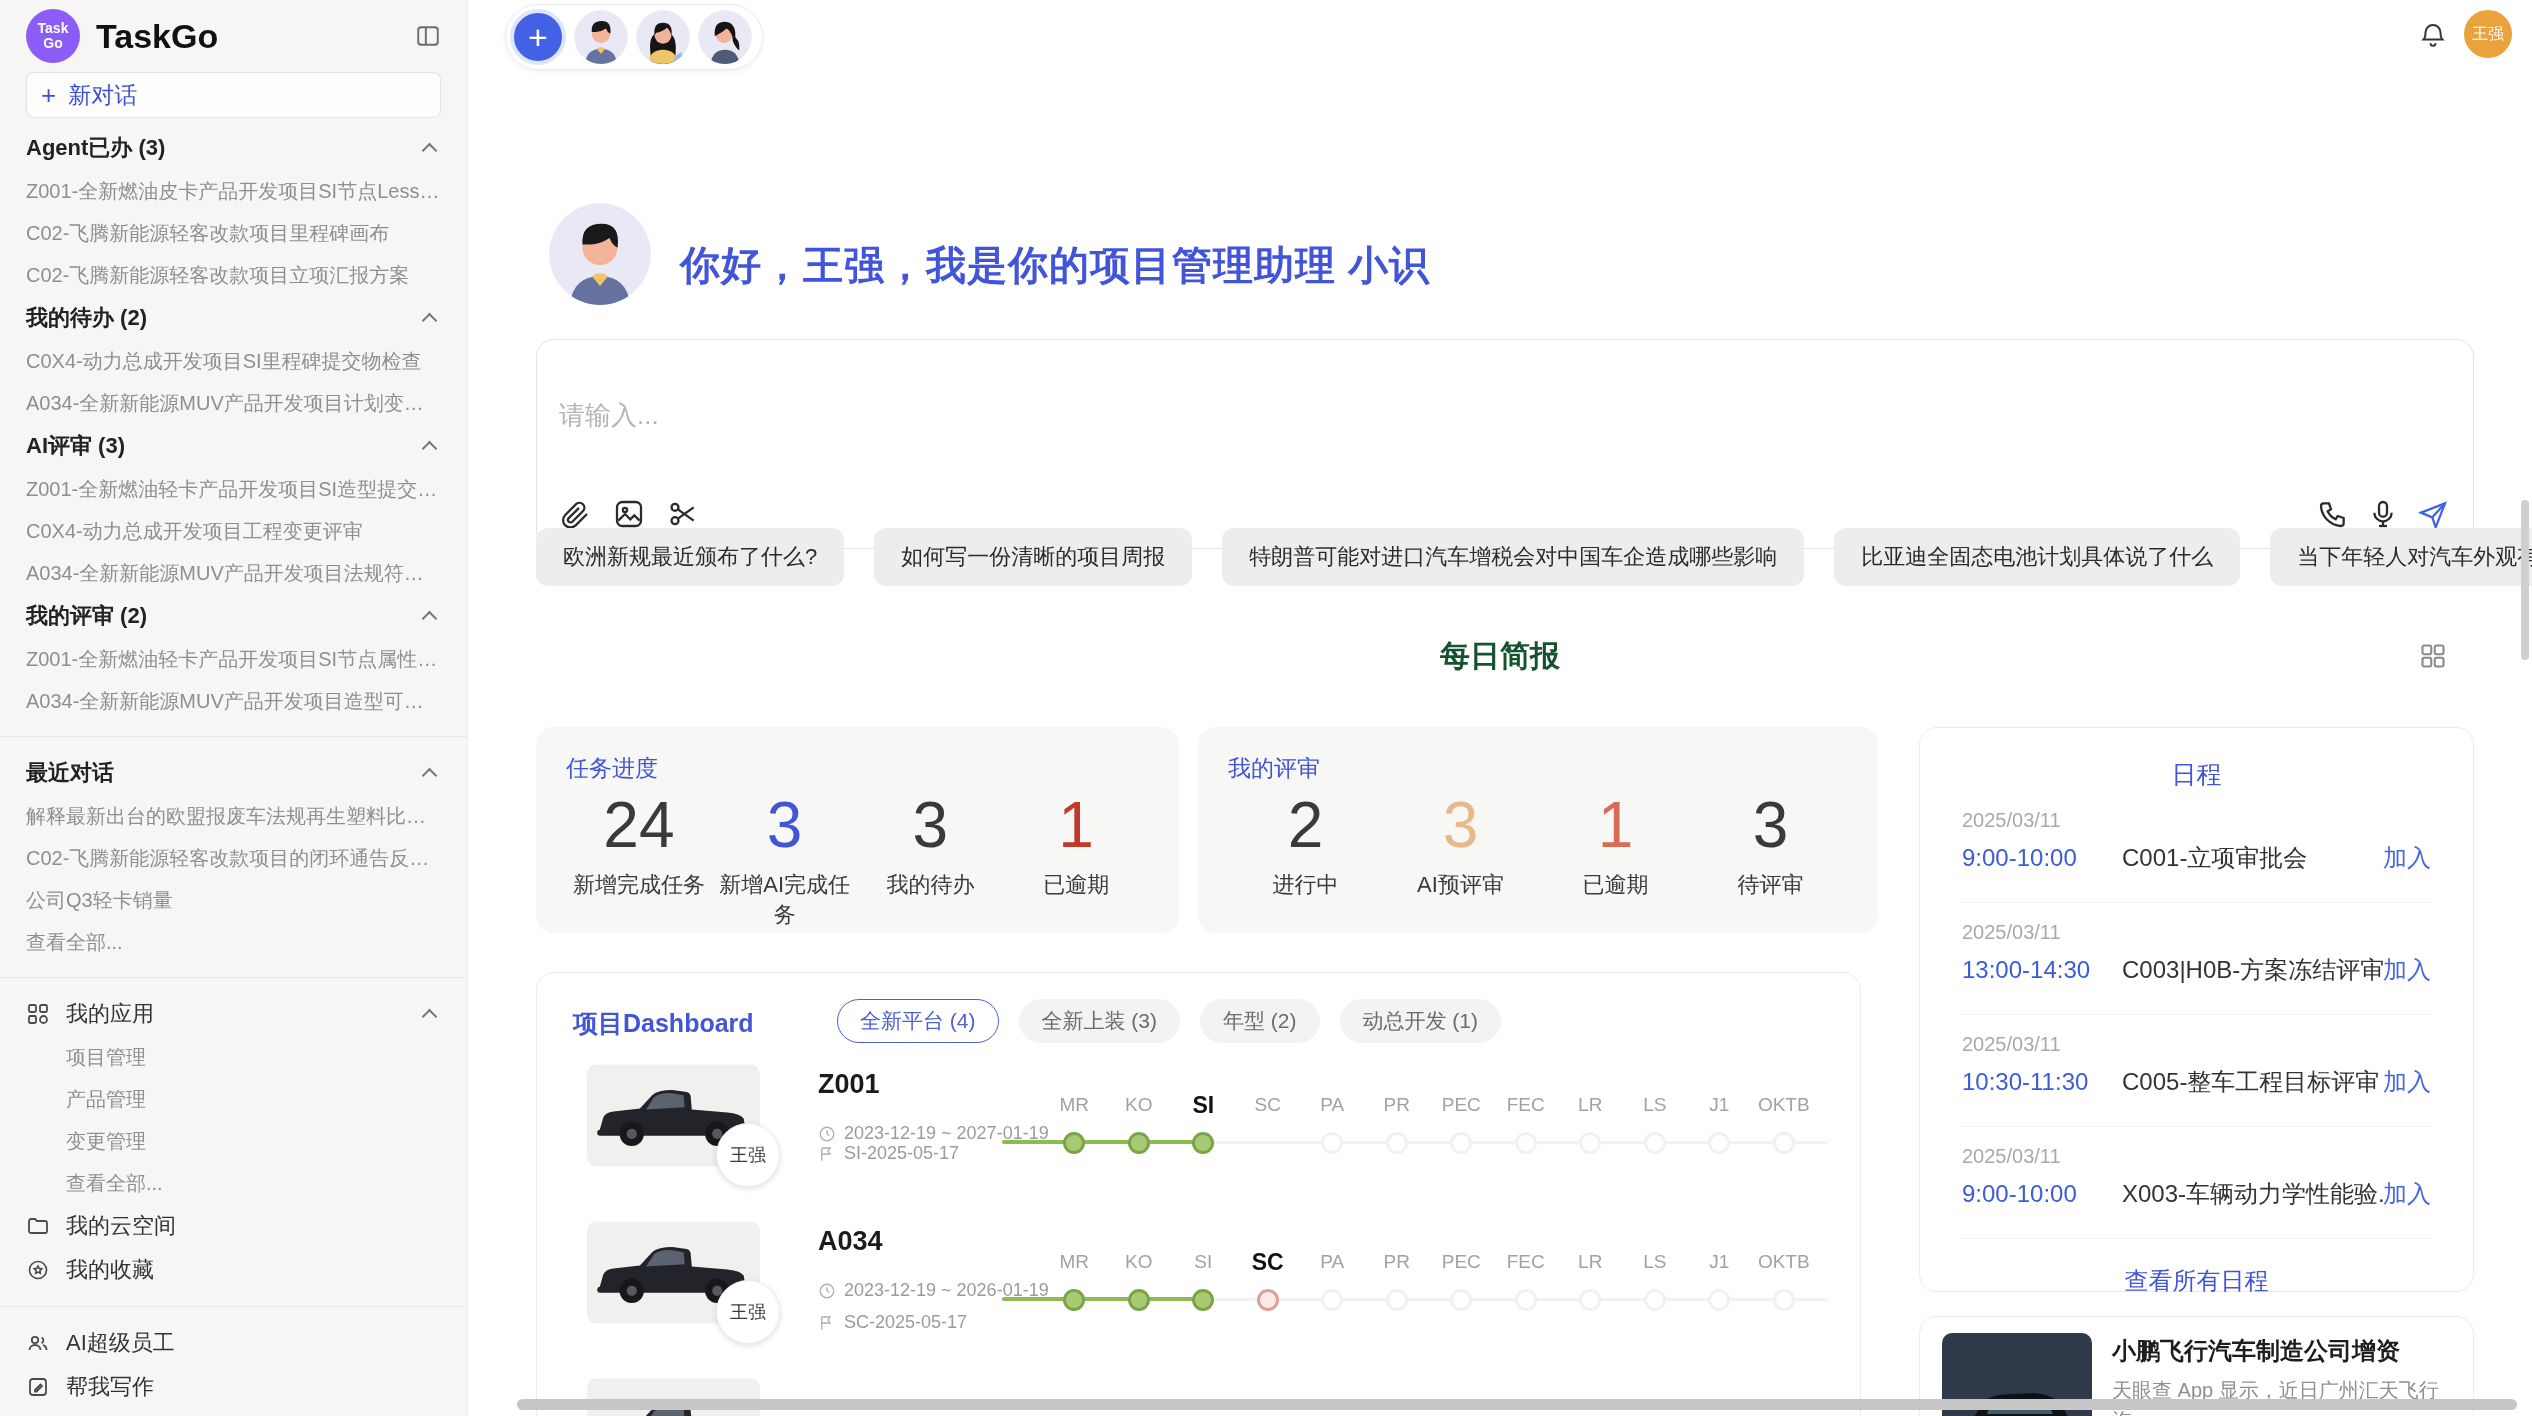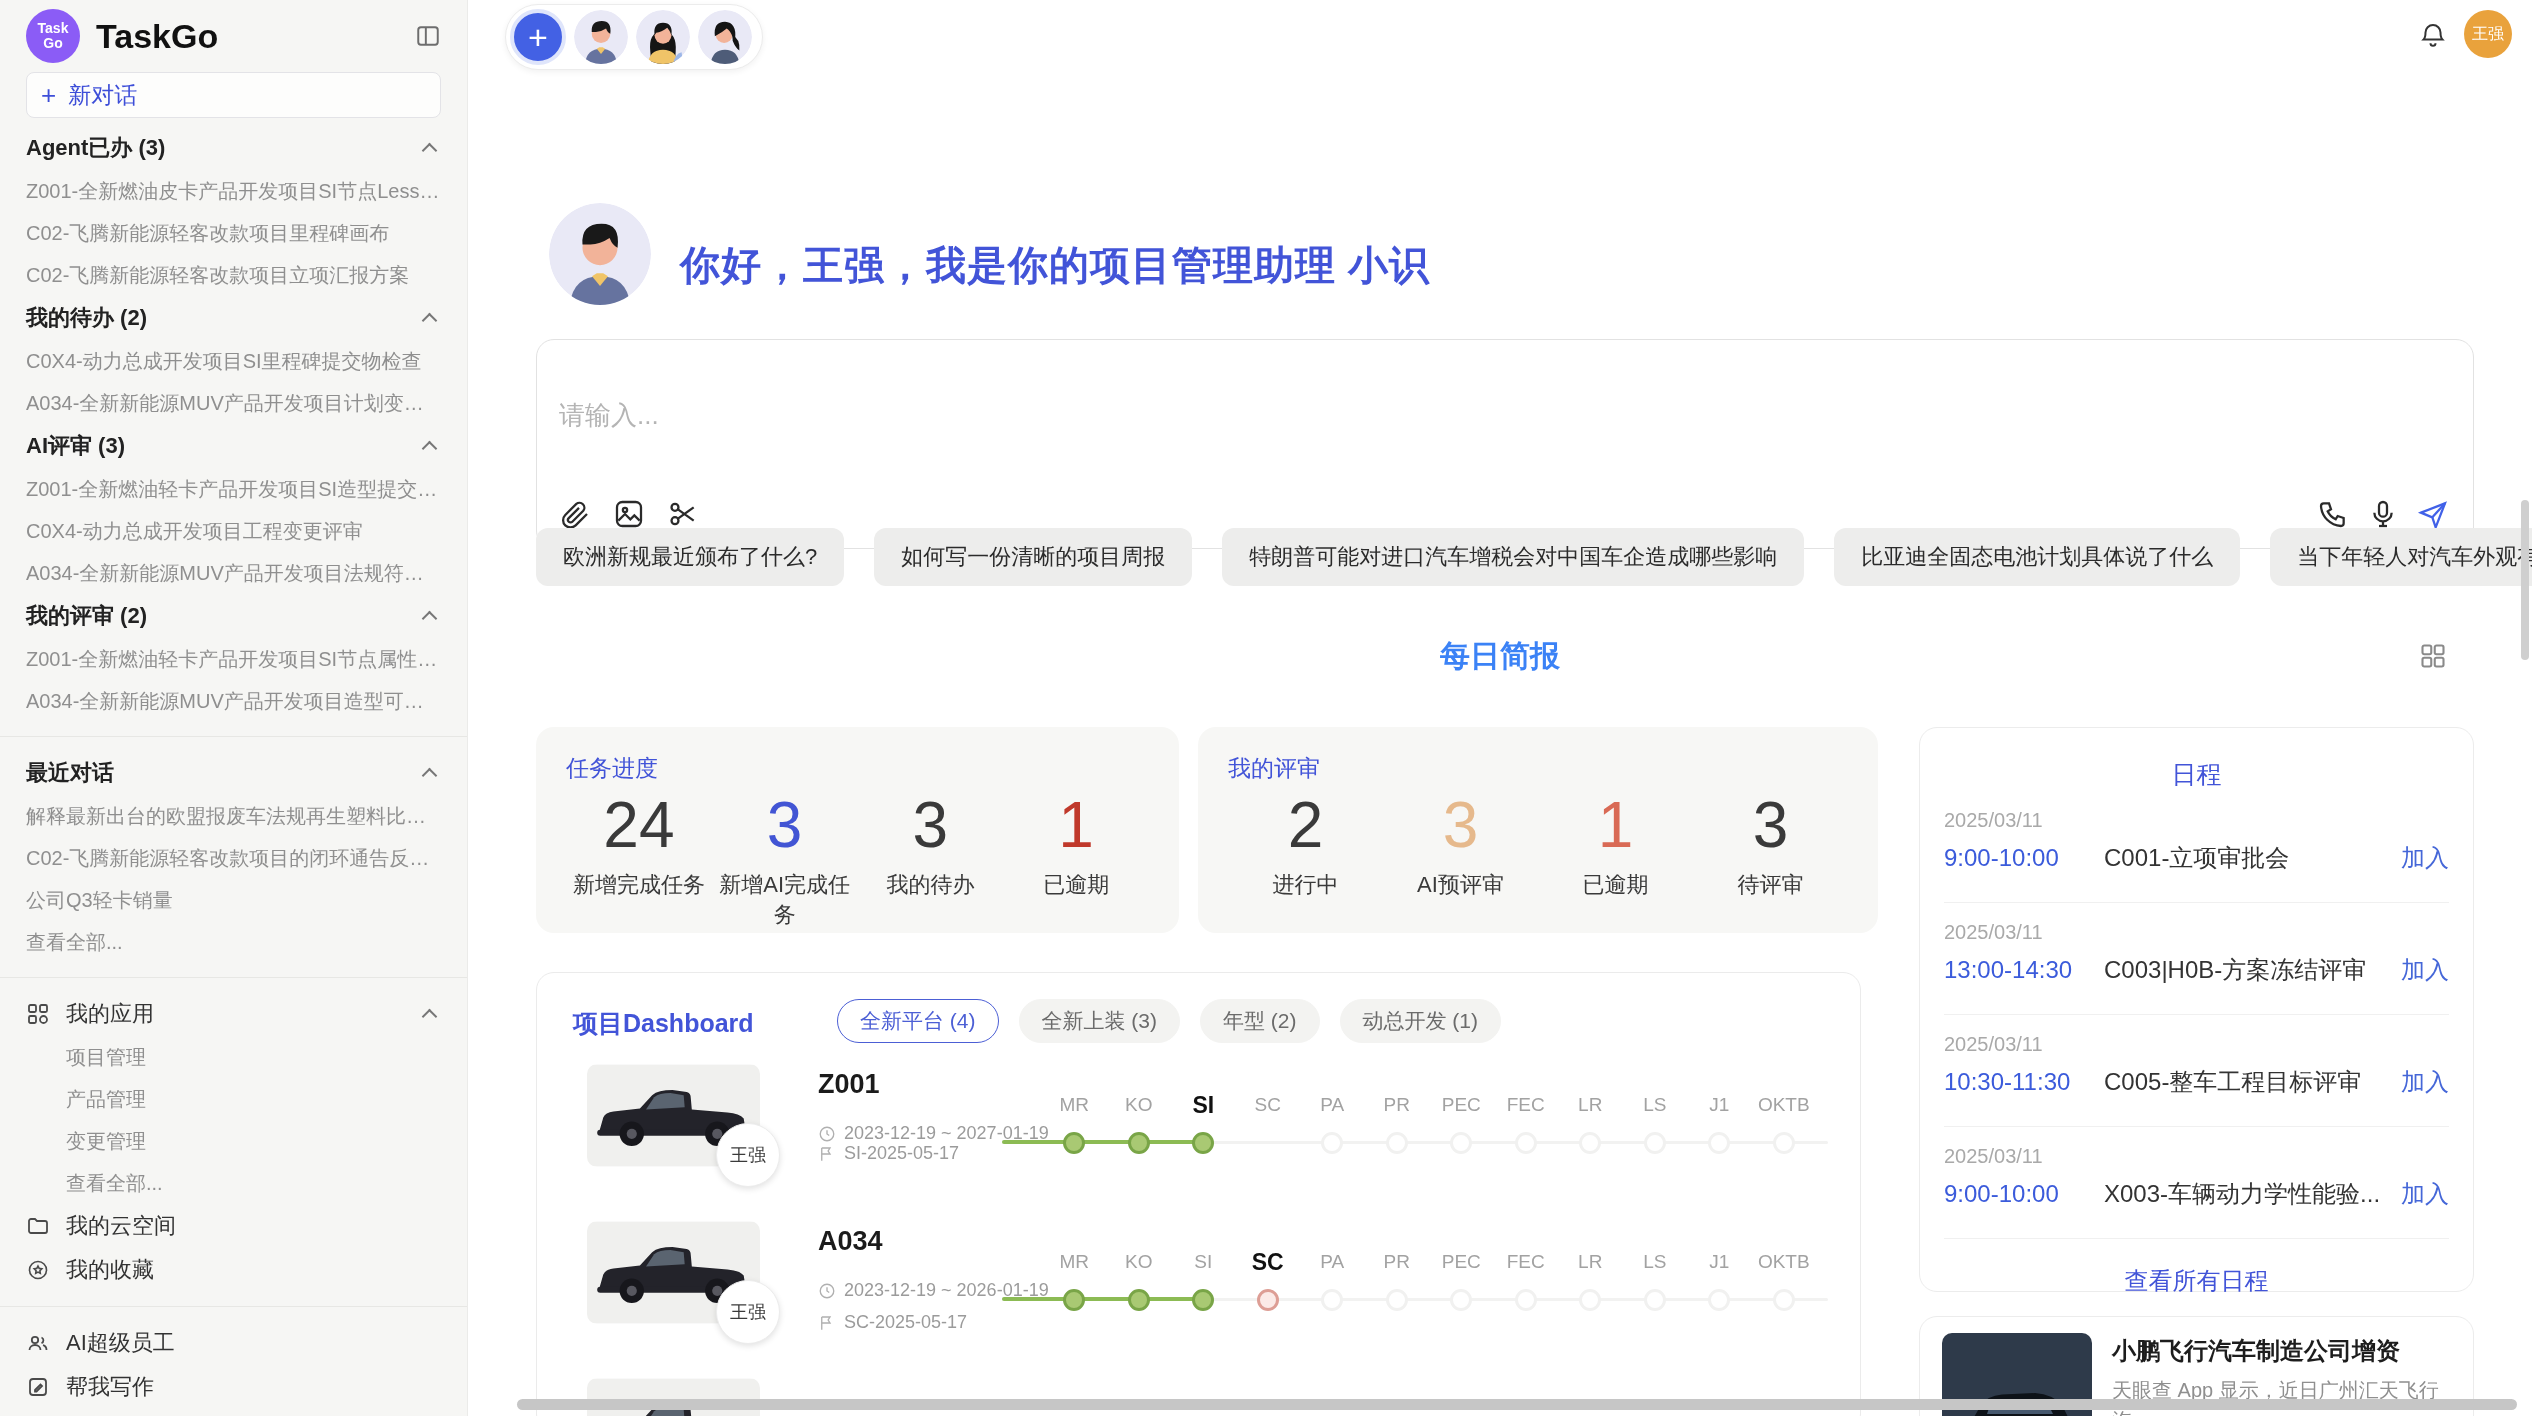--- a/index.html
+++ b/index.html
@@ -30,21 +30,21 @@
 .userbadge{position:absolute;left:1996px;top:10px;width:48px;height:48px;border-radius:50%;background:#e9a23c;color:#fff;font-size:16px;display:flex;align-items:center;justify-content:center;cursor:pointer}
 .hero-av{position:absolute;left:81px;top:203px;width:102px;height:102px;border-radius:50%;overflow:hidden}
 .greeting{position:absolute;left:212px;top:238px;font-size:40px;font-weight:700;color:#4254d8;letter-spacing:1px}
 .composer{position:absolute;left:68px;top:339px;width:1938px;height:210px;border:1.5px solid #e2e2e2;border-radius:18px;background:#fff}
 .placeholder{position:absolute;left:22px;top:58px;font-size:26px;color:#b4b4b4}
 .cicons{position:absolute;left:22px;bottom:18px;display:flex;gap:22px}
 .cicons-r{position:absolute;right:24px;bottom:18px;display:flex;gap:18px;align-items:center}
 .icnbtn{width:32px;height:32px;cursor:pointer}
 .chips{position:absolute;left:68px;top:528px;display:flex;gap:30px}
 .chip{height:58px;display:flex;align-items:center;padding:0 27px;background:#ededec;border-radius:12px;font-size:22px;color:#2b2b2b;white-space:nowrap;cursor:pointer}
-.brief-title{position:absolute;left:0;top:636px;width:100%;text-align:center;font-size:30px;font-weight:700;color:#3b82f6}
+.brief-title{position:absolute;left:0;top:636px;width:100%;text-align:center;font-size:30px;font-weight:700;color:#14532d}
 .gridicon{position:absolute;left:1951px;top:642px;width:28px;height:28px;cursor:pointer}
 .stat-card{position:absolute;top:727px;height:206px;background:#f7f7f5;border-radius:18px;padding:26px 30px}
 .stat-title{font-size:23px;color:#4254d8}
 .stat-row{display:flex;margin-top:4px}
 .stat{flex:1;text-align:center}
 .num{font-size:64px;font-weight:500;color:#3a3a3a;line-height:74px}
 .c-blue{color:#4255d4}.c-red{color:#c0392b}.c-tan{color:#e6b98c}.c-salmon{color:#d96a55}
 .slabel{font-size:22px;color:#3a3a3a;margin-top:8px}
 
 .dash{position:absolute;left:68px;top:972px;width:1325px;height:460px;border:1px solid #ebebeb;border-radius:18px;background:#fff;overflow:hidden}
@@ -62,21 +62,21 @@
 .ml{height:30px;line-height:30px;font-size:19px;color:#a2a2a2;white-space:nowrap}
 .ml.cur{font-size:23px;font-weight:700;color:#111}
 .dot{width:22px;height:22px;border-radius:50%;margin-top:12px;background:#fff;position:relative;z-index:2}
 .done{background:#a9c973;border:3px solid #79a547}
 .pending{border:3px solid #f1f1f0}
 .alert{background:#fbeae7;border:3px solid #dd9e95}
 .ghost{visibility:hidden}
 .track-line{position:absolute;top:51px;left:-40px;width:826px;height:3px;background:#f2f2f1;border-radius:2px}
 .track-green{position:absolute;top:50px;left:-40px;width:201px;height:4px;background:#8cbb54;z-index:1;border-radius:2px}
 
-.sch{position:absolute;left:1451px;top:727px;width:555px;height:565px;border:1px solid #ececec;border-radius:18px;background:#fff;padding:0 24px}
+.sch{position:absolute;left:1451px;top:727px;width:555px;height:565px;border:1px solid #ececec;border-radius:18px;background:#fff;padding:0 42px}
 .sch-title{text-align:center;font-size:25px;color:#4254d8;margin-top:30px}
 .sch-item{border-bottom:1px solid #f0f0f0;padding:18px 0 28px 0}
 .sch-date{font-size:20px;color:#a9a9a9}
 .sch-line{display:flex;align-items:center;margin-top:10px}
 .sch-time{width:160px;font-size:24px;color:#3b5bdb}
 .sch-name{flex:1;font-size:24px;color:#333;white-space:nowrap;overflow:hidden}
 .sch-join{font-size:24px;color:#4567d8;cursor:pointer}
 .sch-foot{text-align:center;font-size:24px;color:#4254d8;margin-top:26px;cursor:pointer}
 
 .news{position:absolute;left:1451px;top:1316px;width:555px;height:180px;border:1px solid #ececec;border-radius:18px;background:#fff;overflow:hidden}

